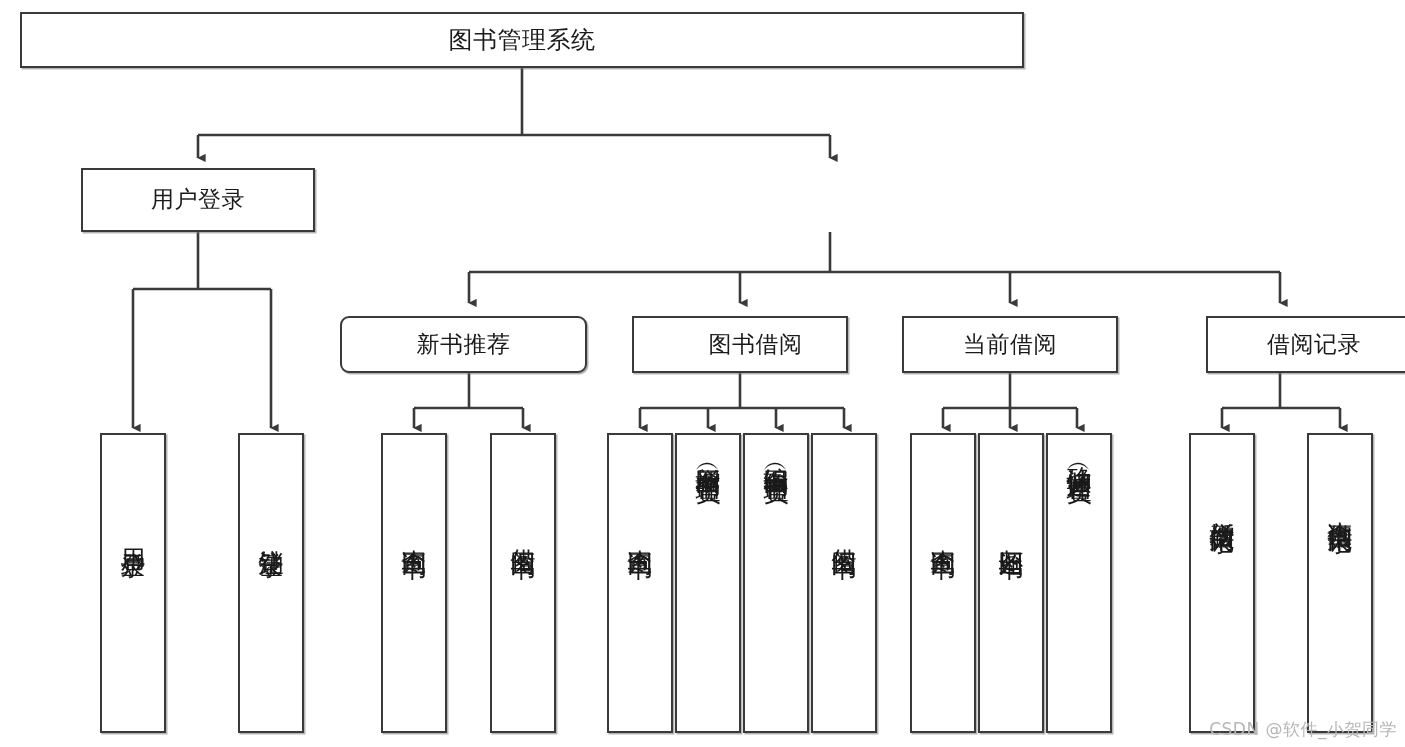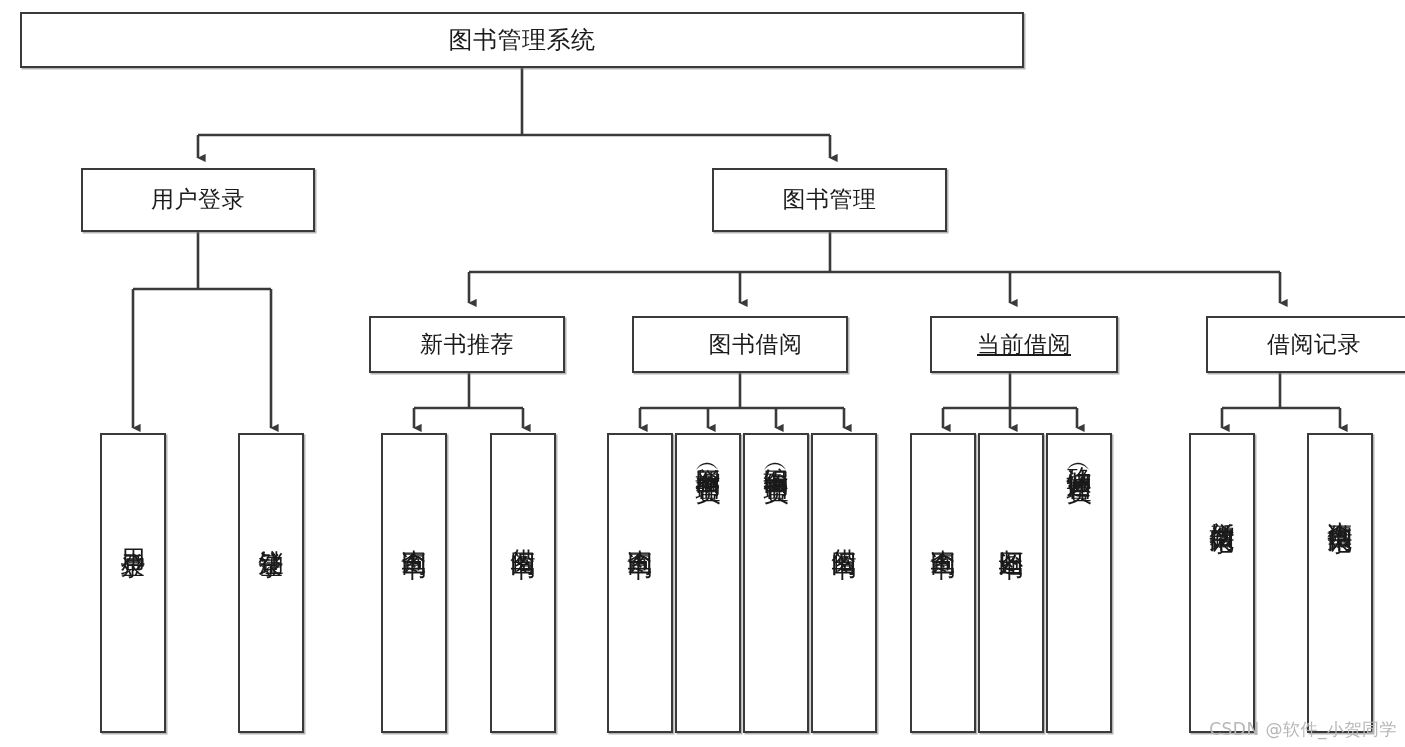--- a/index.html
+++ b/index.html
@@ -136,31 +136,28 @@
     </g>
   </svg>
 
   <div class="node horiz root" style="left:20px; top:12px; width:1004px; height:56px;">
     <span class="lbl">图书管理系统</span>
   </div>
 
   <div class="node horiz" style="left:81px; top:168px; width:234px; height:64px;">
     <span class="lbl">用户登录</span>
   </div>
-  <div class="node horiz" style="left:712px; top:168px; width:235px; height:64px;">
-    <span class="lbl">图书管理</span>
-  </div>
-
-  <div class="node horiz" style="left:369px; top:316px; width:196px; height:57px;">
+
+  <div class="node horiz" style="left:340px; top:316px; width:247px; height:57px;border-radius:9px;">
     <span class="lbl">新书推荐</span>
   </div>
   <div class="node horiz" style="left:632px; top:316px; width:216px; height:57px;padding-left:31px;">
     <span class="lbl">图书借阅</span>
   </div>
-  <div class="node horiz" style="left:930px; top:316px; width:188px; height:57px;text-decoration:underline;">
+  <div class="node horiz" style="left:902px; top:316px; width:216px; height:57px;">
     <span class="lbl">当前借阅</span>
   </div>
   <div class="node horiz" style="left:1172px; top:316px; width:216px; height:57px;margin-left:34px;">
     <span class="lbl">借阅记录</span>
   </div>
 
   <div class="node vert mid" style="left:100px; top:433px; width:66px; height:300px;">
     <span class="lbl">用户登录</span>
   </div>
   <div class="node vert mid" style="left:238px; top:433px; width:66px; height:300px;">

